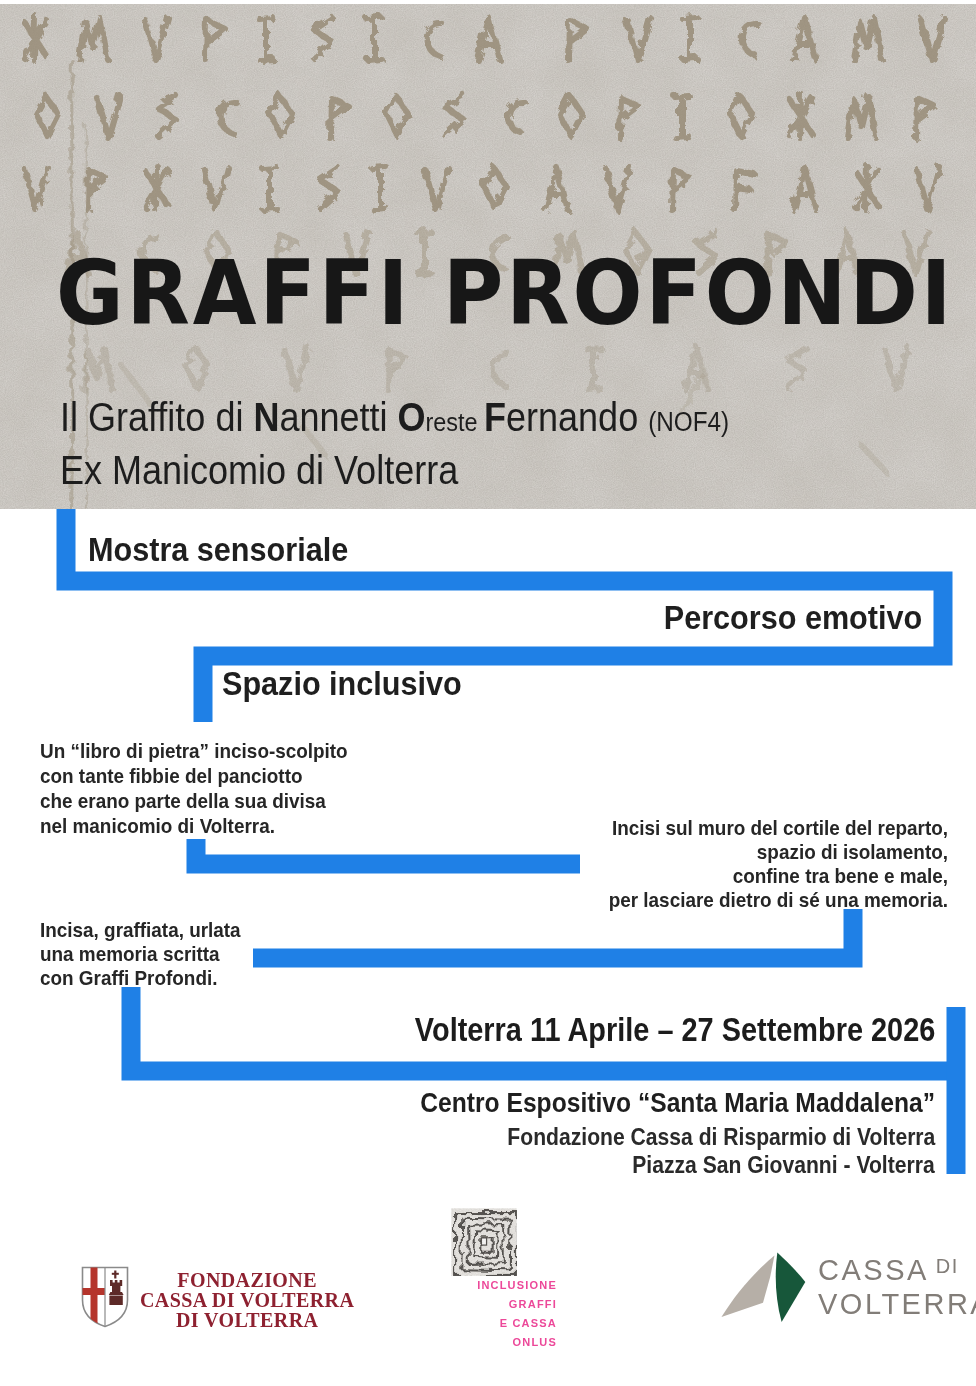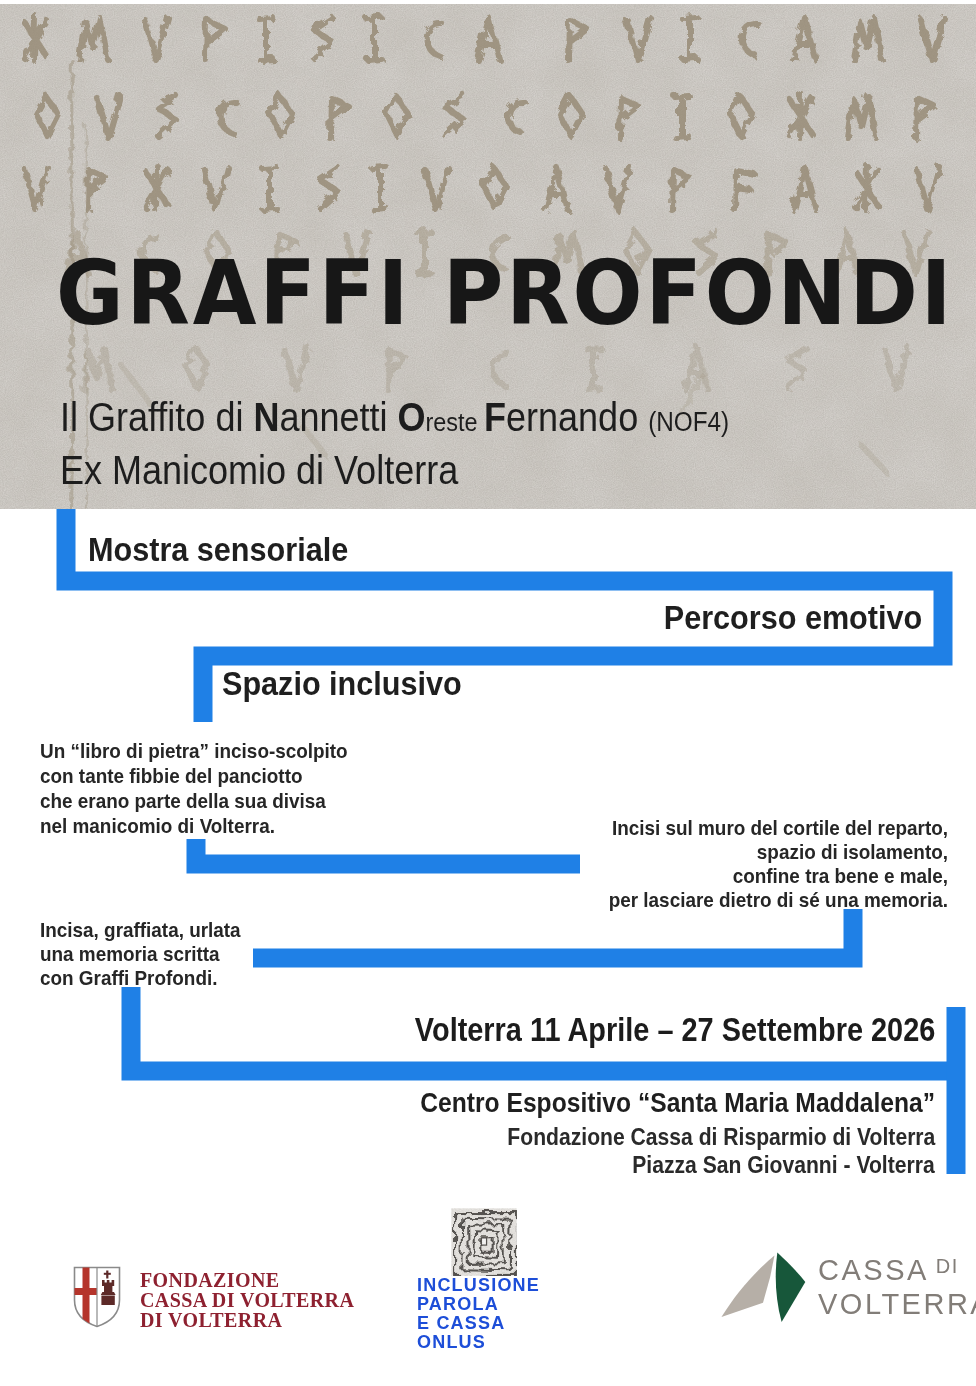--- a/index.html
+++ b/index.html
@@ -52,29 +52,29 @@
   .ev-date   { right:41px; top:1006px; font-size:34px; font-weight:700; color:#1c1c1c;
                transform:scaleX(0.85); transform-origin:100% 0; }
   .ev-venue  { right:41px; top:1083px; font-size:28px; font-weight:700; color:#1f1f1f;
                transform:scaleX(0.88); transform-origin:100% 0; }
   .ev-org    { right:41px; top:1119px; font-size:24px; font-weight:700; color:#2a2a2a;
                transform:scaleX(0.88); transform-origin:100% 0; }
   .ev-addr   { right:41px; top:1147px; font-size:24px; font-weight:700; color:#2a2a2a;
                transform:scaleX(0.88); transform-origin:100% 0; }
 
   
-  .logo-fond { left:73px; top:1262px; display:flex; gap:19px; align-items:flex-start; }
+  .logo-fond { left:81px; top:1262px; display:flex; gap:11px; align-items:flex-start;text-align:center; }
   .logo-fond .txt {
     font-family:"Liberation Serif", serif; font-weight:600; padding-top:4px;
     font-size:20px; line-height:20px; letter-spacing:0.4px; color:#8e2130;
   }
   .logo-maze-img { left:451px; top:1204px; z-index:2; }
   .logo-maze-txt {
-    left:417px; top:1272px; width:140px; text-align:left; white-space:nowrap;
-    font-size:18px; font-weight:700; letter-spacing:1.2px; line-height:19px; color:#1d4ed8;
+    left:417px; top:1272px; width:140px; text-align:right; white-space:nowrap;
+    font-size:11px; font-weight:700; letter-spacing:1.2px; line-height:19px; color:#ec4899;
   }
   .logo-anima { left:720px; top:1246px; display:flex; gap:12px; align-items:center; }
   .logo-anima .txt { color:#827d78; font-size:29px; letter-spacing:2.5px; line-height:31px; }
   .logo-anima .di  { font-size:20px; letter-spacing:1.5px; position:relative; top:-7px; margin-left:7px; }
 </style>
 </head>
 <body>
 
 <div class="poster">
 
@@ -298,21 +298,21 @@
       <rect x="8.5" y="8" width="47" height="50" transform="rotate(1 32 33)"></rect>
       <rect x="15" y="14" width="34" height="38" transform="rotate(-1 32 33)"></rect>
       <rect x="21" y="20" width="22" height="26" transform="rotate(1.5 32 33)"></rect>
       <rect x="26.5" y="25.5" width="11" height="15"></rect>
     </g>
     <rect x="29.5" y="29" width="5" height="7" fill="#ffffff" stroke="#4e4b48" stroke-width="1.2"></rect>
     <rect width="64" height="66" filter="url(#grain)" opacity="0.6"></rect>
   </svg>
   <div class="abs logo-maze-txt">
     <div>INCLUSIONE</div>
-    <div>PAROLA</div>
+    <div>GRAFFI</div>
     <div>E CASSA</div>
     <div>ONLUS</div>
   </div>
 
   <div class="abs logo-anima">
     <svg width="86" height="74" viewBox="0 0 120 100">
       <path d="M2,92 C24,56 52,26 76,6 L70,36 60,72 Z" fill="#b6afa7"></path>
       <path d="M80,2 C94,15 110,31 119,43 L86,99 C77,66 76,32 80,2 Z" fill="#17573a"></path>
     </svg>
     <div class="txt">

